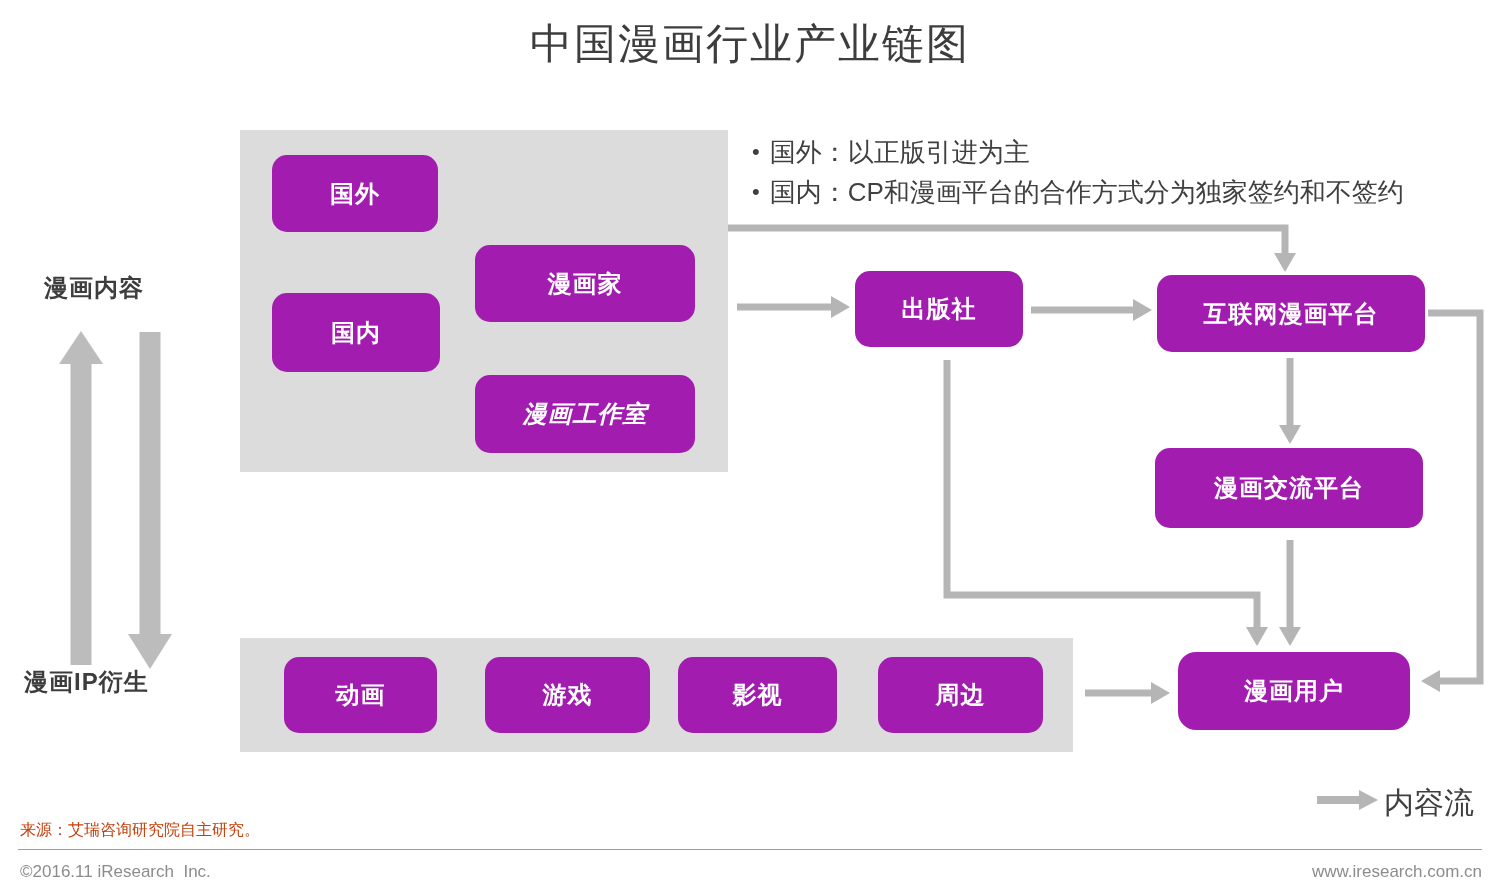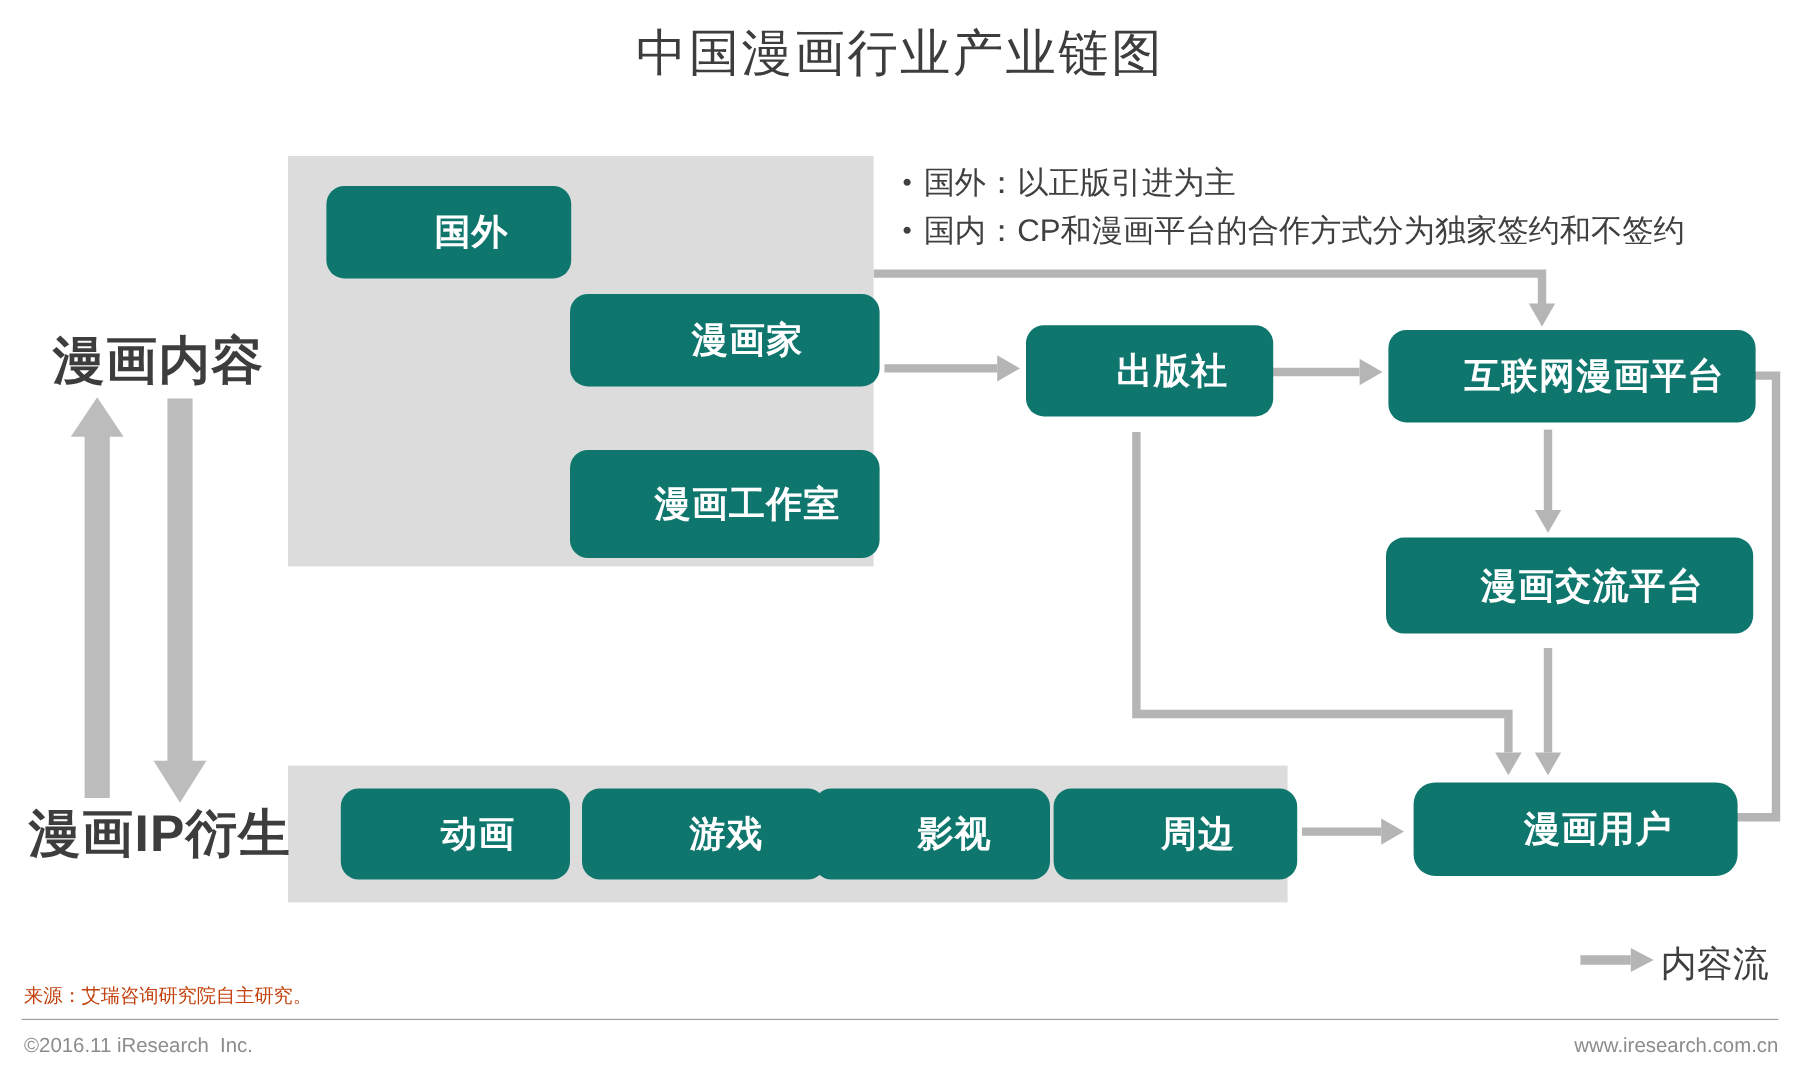--- a/index.html
+++ b/index.html
@@ -8,24 +8,24 @@
   .abs{position:absolute;}
   #connectors{position:absolute;left:0;top:0;width:1500px;height:895px;pointer-events:none;}
 
   .title{left:0;top:16px;width:1500px;text-align:center;font-size:42px;font-weight:normal;
          color:#3d3d3d;letter-spacing:2px;}
 
   .panel{background:#dcdcdc;}
   .panel-src{left:240px;top:130px;width:488px;height:342px;}
   .panel-ip{left:240px;top:638px;width:833px;height:114px;}
 
-  .node{background:#0f766e;border-radius:15px;color:#ffffff;font-weight:bold;
-        display:flex;align-items:center;justify-content:center;font-size:30px;letter-spacing:1px;padding-left:38px;}
+  .node{background:#a21caf;border-radius:15px;color:#ffffff;font-weight:bold;
+        display:flex;align-items:center;justify-content:center;font-size:24px;letter-spacing:1px;}
 
-  .side-label{font-size:43px;font-weight:bold;color:#3d3d3d;letter-spacing:1px;}
+  .side-label{font-size:24px;font-weight:bold;color:#3d3d3d;letter-spacing:1px;}
 
   .note-row{display:flex;align-items:flex-start;color:#404040;font-size:26px;line-height:32px;}
   .note-bullet{font-size:22px;margin-right:10px;line-height:32px;}
 
   .legend-label{font-size:30px;color:#3f3f3f;}
 
   .src-text{font-size:16px;color:#c2410c;}
   .divider{left:18px;top:849px;width:1464px;height:0;border-top:1px solid #9e9e9e;}
   .footer-text{font-size:17px;color:#8c8c8c;white-space:pre;}
 </style>
@@ -111,22 +111,23 @@
   <div class="abs note-row" style="left:752px;top:136px;">
     <span class="note-bullet">•</span>
     <span>国外：以正版引进为主</span>
   </div>
   <div class="abs note-row" style="left:752px;top:176px;">
     <span class="note-bullet">•</span>
     <span>国内：CP和漫画平台的合作方式分为独家签约和不签约</span>
   </div>
 
   <div class="abs node" style="left:272px;top:155px;width:166px;height:77px;">国外</div>
+  <div class="abs node" style="left:272px;top:293px;width:168px;height:79px;">国内</div>
   <div class="abs node" style="left:475px;top:245px;width:220px;height:77px;">漫画家</div>
-  <div class="abs node" style="left:475px;top:375px;width:220px;height:90px;">漫画工作室</div>
+  <div class="abs node" style="left:475px;top:375px;width:220px;height:78px;font-style:italic;">漫画工作室</div>
 
   <div class="abs node" style="left:855px;top:271px;width:168px;height:76px;text-align:right;">出版社</div>
   <div class="abs node" style="left:1157px;top:275px;width:268px;height:77px;">互联网漫画平台</div>
   <div class="abs node" style="left:1155px;top:448px;width:268px;height:80px;">漫画交流平台</div>
   <div class="abs node" style="left:1178px;top:652px;width:232px;height:78px;border-radius:18px;">漫画用户</div>
 
   <div class="abs node" style="left:284px;top:657px;width:153px;height:76px;">动画</div>
   <div class="abs node" style="left:485px;top:657px;width:165px;height:76px;">游戏</div>
   <div class="abs node" style="left:678px;top:657px;width:159px;height:76px;">影视</div>
   <div class="abs node" style="left:878px;top:657px;width:165px;height:76px;">周边</div>

